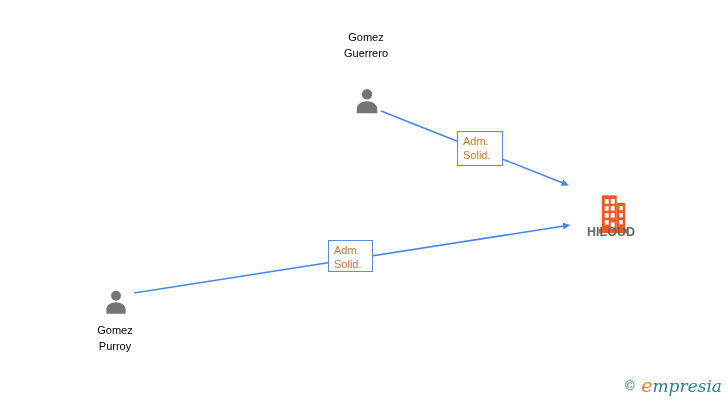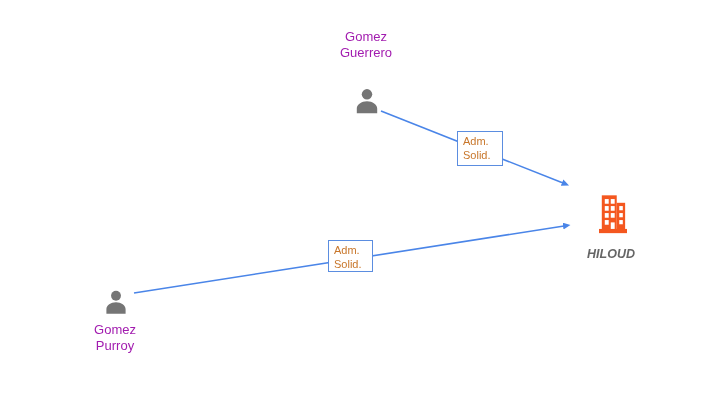--- a/index.html
+++ b/index.html
@@ -4,22 +4,22 @@
 <style>
   html,body{margin:0;padding:0;background:#fff;}
   .canvas{
     position:relative;width:728px;height:400px;background:#ffffff;overflow:hidden;
     font-family:"Liberation Sans",sans-serif;
   }
   .edges-svg{position:absolute;left:0;top:0;width:728px;height:400px;z-index:1;}
   .node{position:absolute;z-index:2;cursor:pointer;}
   .person-icon{display:block;}
   .name{
-    position:absolute;z-index:2;text-align:center;color:#a21caf;
-    font-size:13px;line-height:16px;
+    position:absolute;z-index:2;text-align:center;color:#000000;
+    font-size:11px;line-height:16px;
   }
   .company-name{
     position:absolute;z-index:3;text-align:center;color:#666666;
     font-size:12.5px;line-height:15px;font-weight:bold;
   }
   .edge-label{
     position:absolute;z-index:3;background:#ffffff;
     border:1.6px solid #5b8de0;border-radius:0;
     box-sizing:border-box;padding:2px 4px 0 5px;
     font-size:11px;line-height:14px;color:#c8762a;
@@ -80,27 +80,30 @@
       <rect x="12.6" y="13.5" width="4.2" height="5" fill="#ffffff"></rect>
       <rect x="6.2" y="21" width="4.2" height="5" fill="#ffffff"></rect>
       <rect x="12.6" y="21" width="4.2" height="5" fill="#ffffff"></rect>
       <rect x="6.2" y="28.5" width="4.2" height="5" fill="#ffffff"></rect>
       <rect x="21.7" y="13.5" width="3.8" height="4.5" fill="#ffffff"></rect>
       <rect x="21.7" y="21" width="3.8" height="4.5" fill="#ffffff"></rect>
       <rect x="21.7" y="28.5" width="3.8" height="4.5" fill="#ffffff"></rect>
       <rect x="12.6" y="31" width="4.2" height="7" fill="#ffffff"></rect>
     </svg>
   </div>
-  <div class="company-name" style="left:536px;top:247px;width:150px;font-style:italic;">
+  <div class="company-name" style="left:536px;top:225px;width:150px;">
     <div>HILOUD</div>
   </div>
 
   <div class="edge-label" style="left:457px;top:131px;width:46px;height:35px;">
     <div>Adm.</div>
     <div>Solid.</div>
   </div>
   <div class="edge-label" style="left:328px;top:240px;width:45px;height:32px;">
     <div>Adm.</div>
     <div>Solid.</div>
   </div>
 
+  <div class="watermark">
+    <span class="copy">©</span><span class="brand"><span class="first">e</span><span>mpresia</span></span>
+  </div>
 
 </div>
 
 </body></html>

